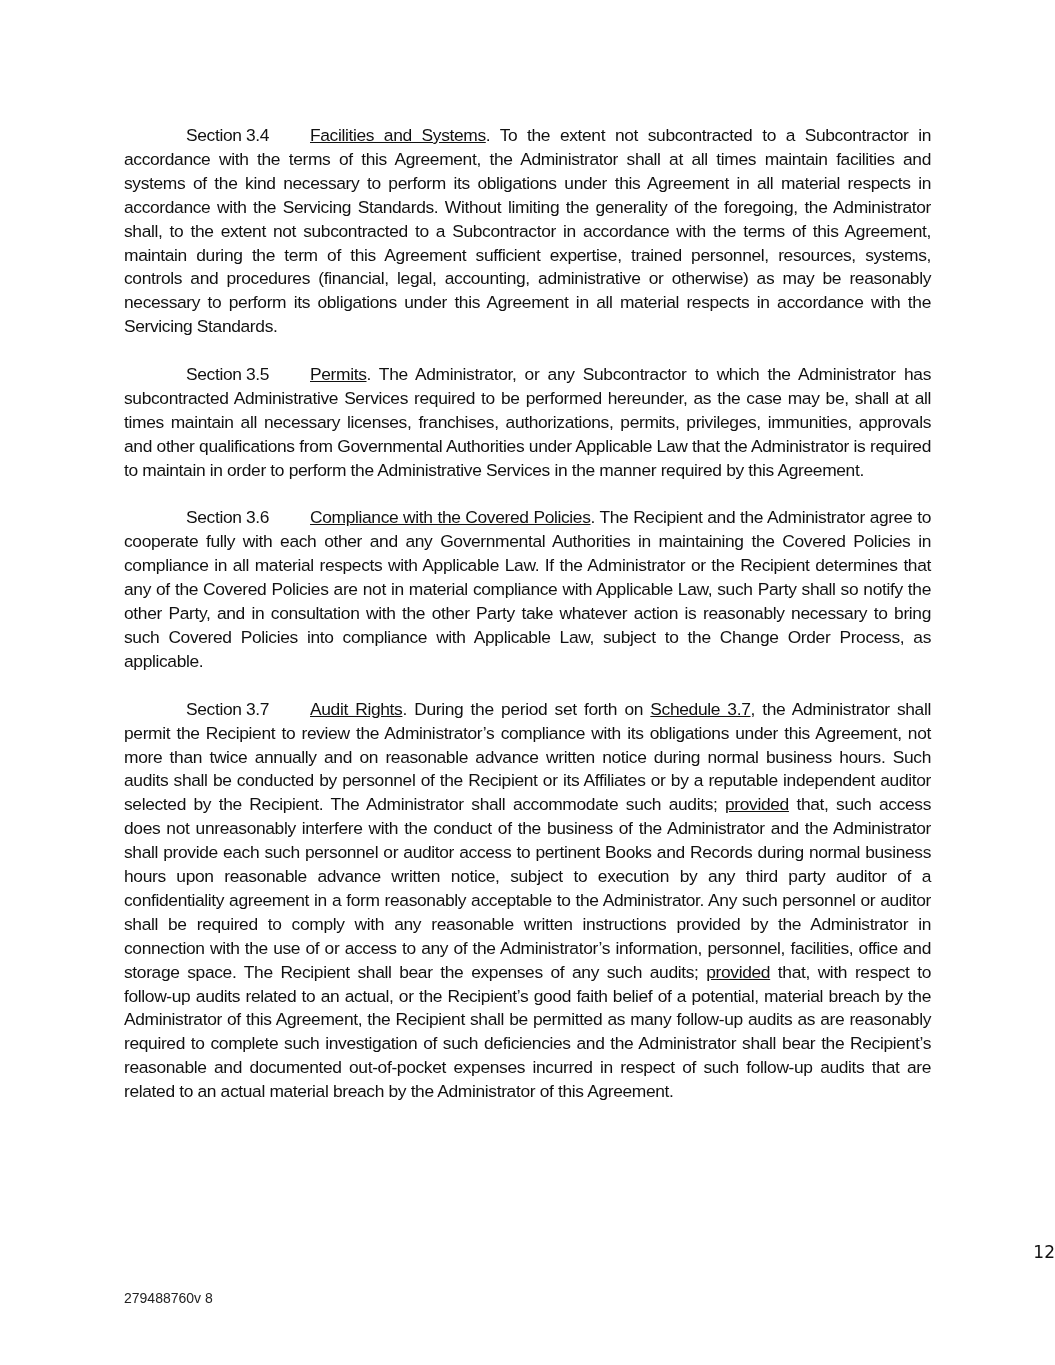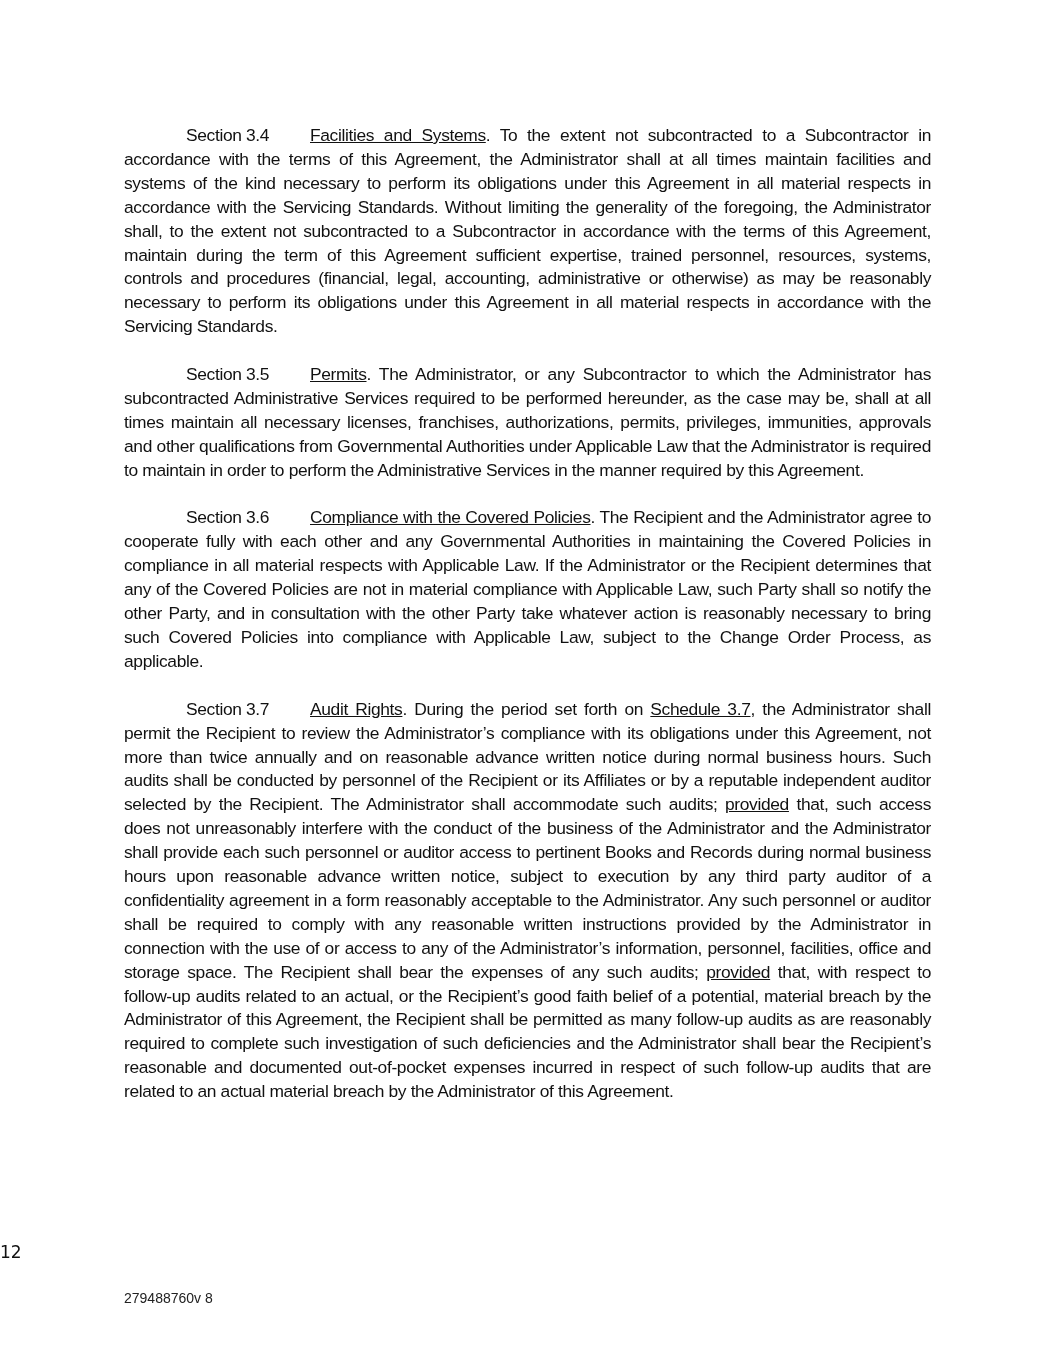--- a/index.html
+++ b/index.html
@@ -12,21 +12,21 @@
     font-family: "Liberation Sans", sans-serif;
     font-size: 17.4px; line-height: 23.9px; color: #111;
     text-align: justify;
     letter-spacing: -0.35px;
     word-spacing: 0px;
   }
   .para { margin: 0 0 23.9px 0; text-indent: 62px; }
   .sec-num { display: inline-block; width: 124px; text-indent: 0; }
   .u { text-decoration: underline; }
   .page-number {
-    position: absolute; left: 0; width: 1055px; top: 1242px; text-align: left;
+    position: absolute; left: 0; width: 1055px; top: 1242px; text-align: right;
     font-family: "DejaVu Sans", sans-serif; font-size: 17px; color: #111;
   }
   .doc-id {
     position: absolute; left: 124px; top: 1290px;
     font-family: "Liberation Sans", sans-serif; font-size: 14px; color: #222;
   }
 </style>
 </head>
 <body>
 

